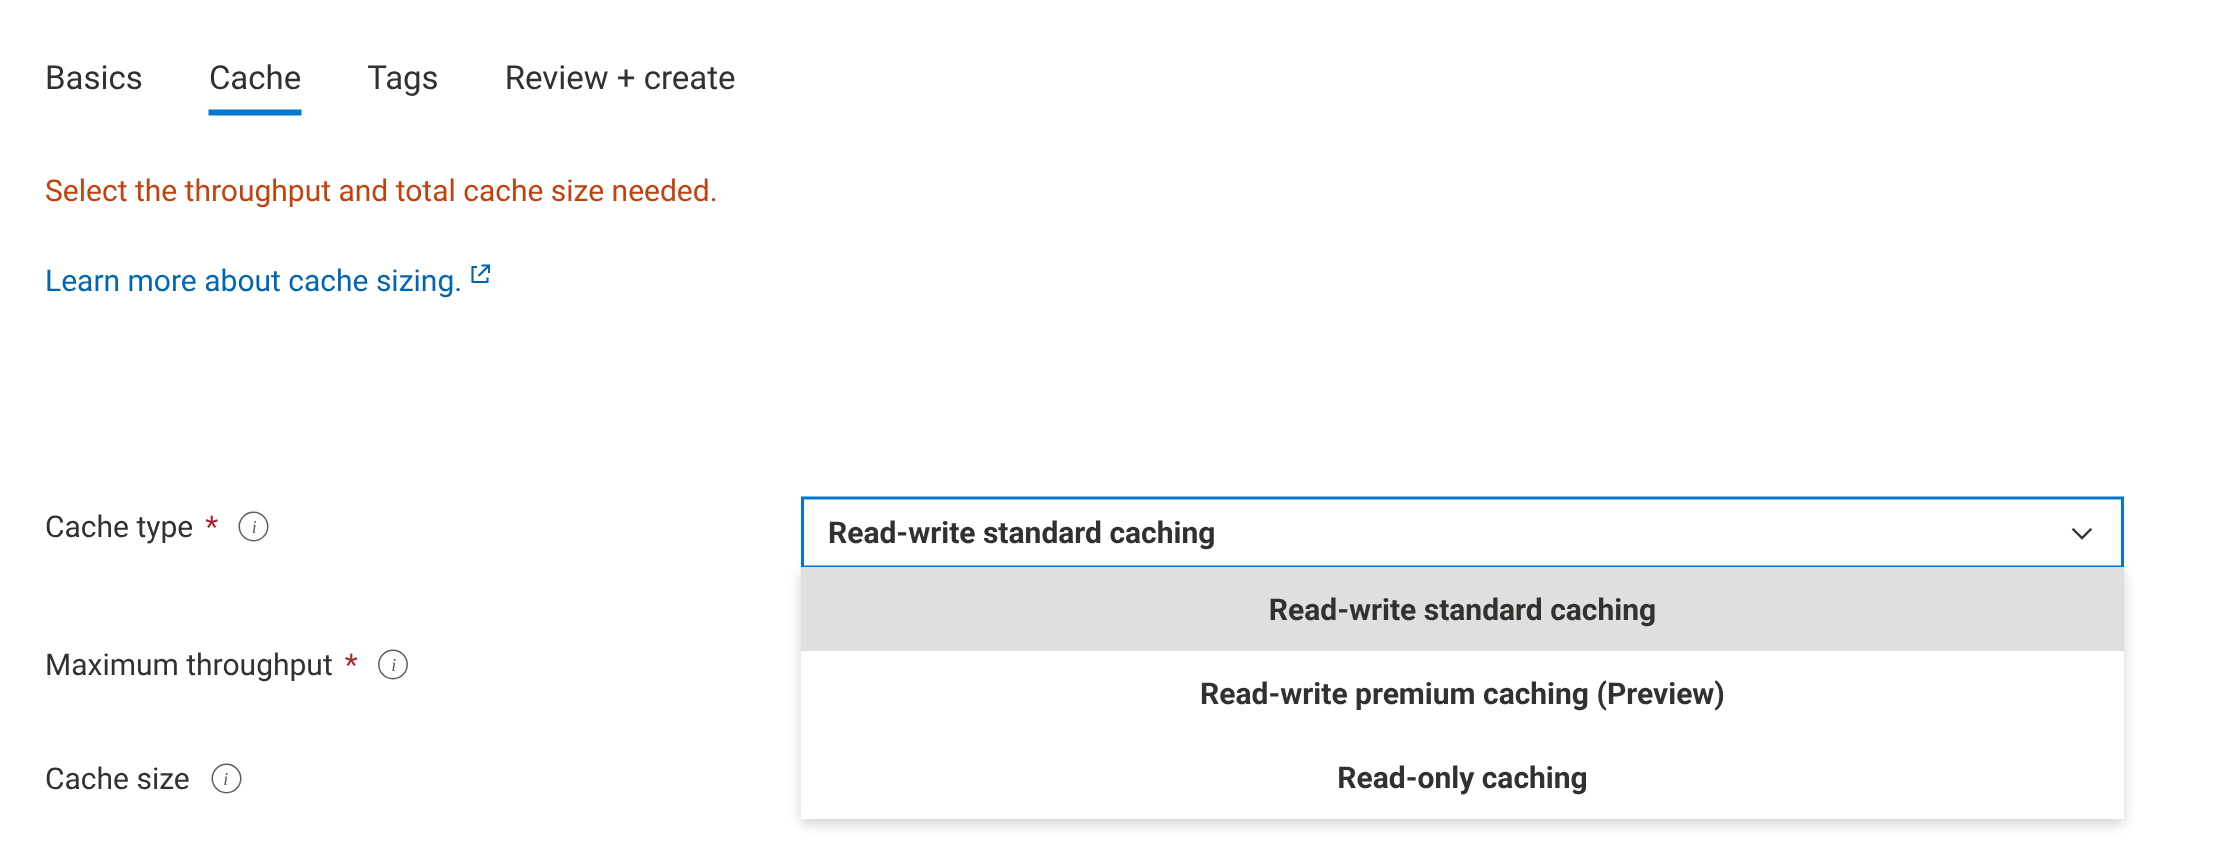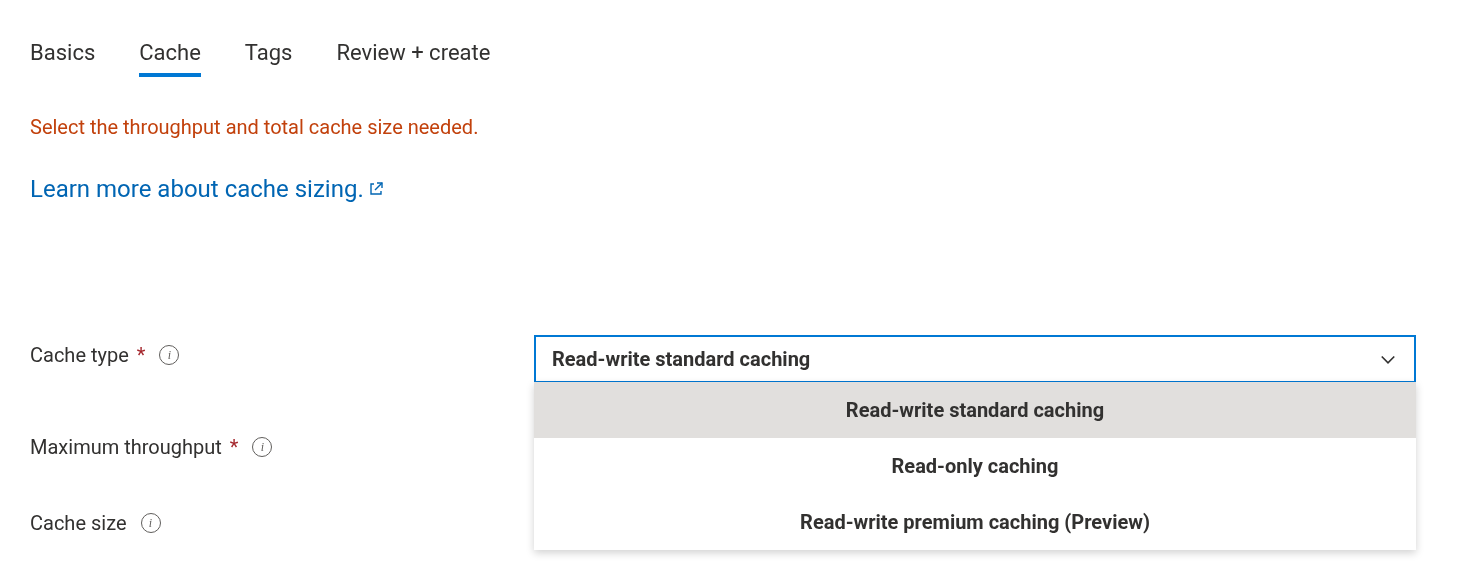--- a/index.html
+++ b/index.html
@@ -31,26 +31,25 @@
       font-weight: 400;
       border-bottom: 4px solid #0078d4;
     }
     .description {
       font-size: 20px;
       color: #c2410c;
       margin-bottom: 36px;
     }
     .link {
       color: #0065b3;
-      font-size: 24px;
+      font-size: 20px;
       text-decoration: none;
       cursor: pointer;
       margin-bottom: 60px;
       display: inline-flex;
-      align-items: center;
       gap: 4px;
     }
     .external-icon {
       width: 16px;
       height: 16px;
       display: inline-block;
     }
     .form-rows {
       margin-top: 72px;
     }
@@ -168,22 +167,22 @@
     <div class="form-control">
       <div class="select-wrapper">
         <div class="select-box">
           <span>Read-write standard caching</span>
           <svg class="chevron" viewBox="0 0 16 16" fill="none" stroke="#323130" stroke-width="1.3">
             <path d="M3 6 L8 11 L13 6"></path>
           </svg>
         </div>
         <div class="dropdown">
           <div class="dropdown-option selected">Read-write standard caching</div>
+          <div class="dropdown-option">Read-write premium caching (Preview)</div>
           <div class="dropdown-option">Read-only caching</div>
-          <div class="dropdown-option">Read-write premium caching (Preview)</div>
         </div>
       </div>
     </div>
   </div>
 
   <div class="form-row">
     <div class="form-label">
       <span>Maximum throughput</span>
       <span class="required">*</span>
       <span class="info-icon">i</span>

